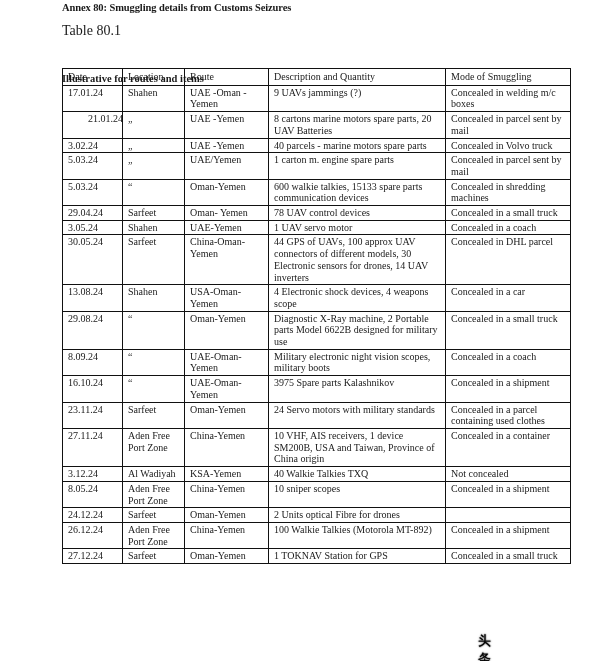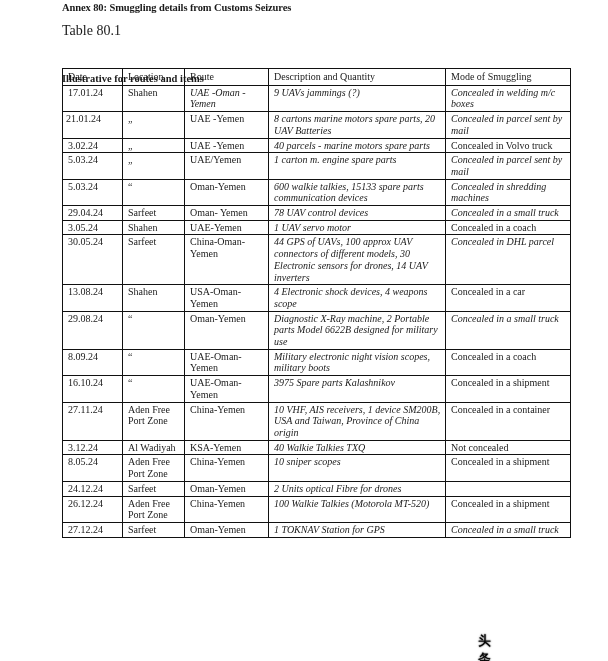--- a/index.html
+++ b/index.html
@@ -28,21 +28,21 @@
     font-size: 10px; line-height: 11.7px;
   }
   table.seizures th, table.seizures td {
     border: 1px solid #111;
     padding: 1px 4px 1px 5px;
     vertical-align: top;
     text-align: left;
     font-weight: normal;
   }
   table.seizures th { padding-top: 2px; padding-bottom: 2px; }
-  td.just { text-align: justify; text-align-last: left; font-style: italic; }
+  td.just { text-align: justify; text-align-last: left; }
   td.ditto { padding-left: 14px; }
   td.ditto2 { padding-left: 18px; }
   col.c-date { width: 60px; }
   col.c-loc { width: 62px; }
   col.c-route { width: 84px; }
   col.c-desc { width: 177px; }
   col.c-mode { width: 125px; }
   .watermark {
     position: absolute; left: 478px; top: 632px;
     font-family: "DejaVu Sans", sans-serif;
@@ -78,21 +78,21 @@
     </thead>
     <tbody>
       <tr>
         <td>17.01.24</td>
         <td>Shahen</td>
         <td class="just">UAE -Oman - Yemen</td>
         <td class="just">9 UAVs jammings (?)</td>
         <td class="just">Concealed in welding m/c boxes</td>
       </tr>
       <tr>
-        <td style="padding-left:3px">21.01.24</td>
+        <td style="padding-left:25px">21.01.24</td>
         <td class="ditto">„</td>
         <td>UAE -Yemen</td>
         <td class="just">8 cartons marine motors spare parts, 20 UAV Batteries</td>
         <td class="just">Concealed in parcel sent by mail</td>
       </tr>
       <tr>
         <td>3.02.24</td>
         <td class="ditto">„</td>
         <td>UAE -Yemen</td>
         <td class="just">40 parcels - marine motors spare parts</td>
@@ -155,20 +155,27 @@
         <td>Concealed in a coach</td>
       </tr>
       <tr>
         <td>16.10.24</td>
         <td class="ditto2">“</td>
         <td>UAE-Oman-Yemen</td>
         <td class="just">3975 Spare parts Kalashnikov</td>
         <td>Concealed in a shipment</td>
       </tr>
       <tr>
+        <td>23.11.24</td>
+        <td>Sarfeet</td>
+        <td>Oman-Yemen</td>
+        <td class="just">24 Servo motors with military standards</td>
+        <td class="just">Concealed in a parcel containing used clothes</td>
+      </tr>
+      <tr>
         <td>27.11.24</td>
         <td>Aden Free Port Zone</td>
         <td>China-Yemen</td>
         <td class="just">10 VHF, AIS receivers, 1 device SM200B, USA and Taiwan, Province of China origin</td>
         <td>Concealed in a container</td>
       </tr>
       <tr>
         <td>3.12.24</td>
         <td>Al Wadiyah</td>
         <td>KSA-Yemen</td>
@@ -186,21 +193,21 @@
         <td>24.12.24</td>
         <td>Sarfeet</td>
         <td>Oman-Yemen</td>
         <td class="just">2 Units optical Fibre for drones</td>
         <td></td>
       </tr>
       <tr>
         <td>26.12.24</td>
         <td>Aden Free Port Zone</td>
         <td>China-Yemen</td>
-        <td class="just">100 Walkie Talkies (Motorola MT-520)</td>
+        <td class="just">100 Walkie Talkies (Motorola MT-892)</td>
         <td>Concealed in a shipment</td>
       </tr>
       <tr>
         <td>27.12.24</td>
         <td>Sarfeet</td>
         <td>Oman-Yemen</td>
         <td class="just">1 TOKNAV Station for GPS</td>
         <td class="just">Concealed in a small truck</td>
       </tr>
     </tbody>

